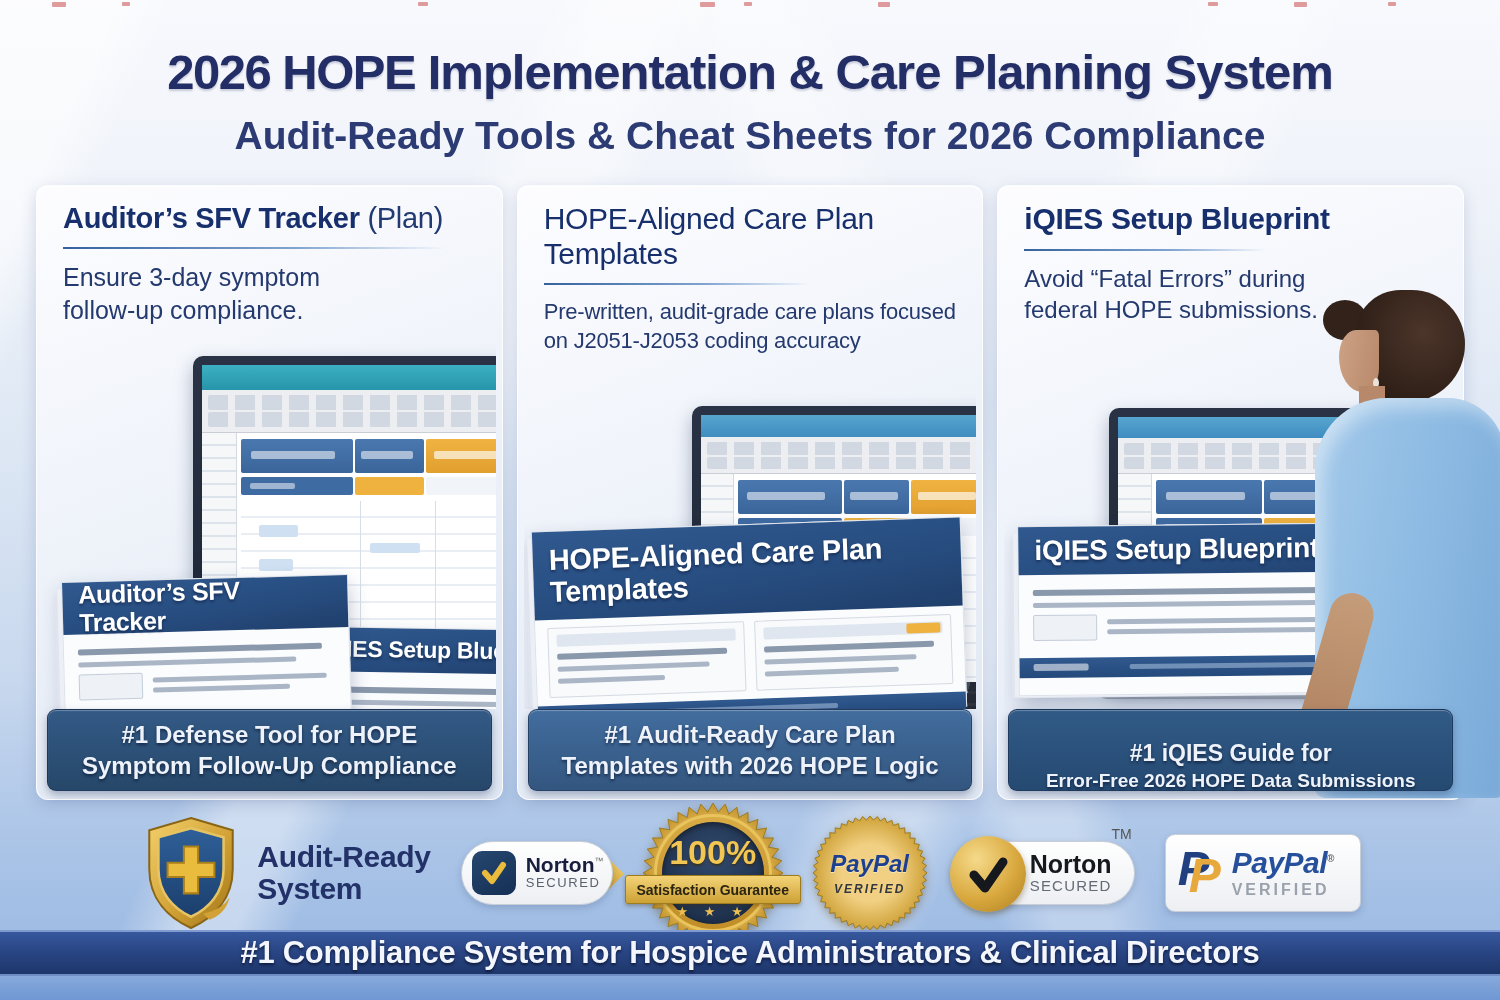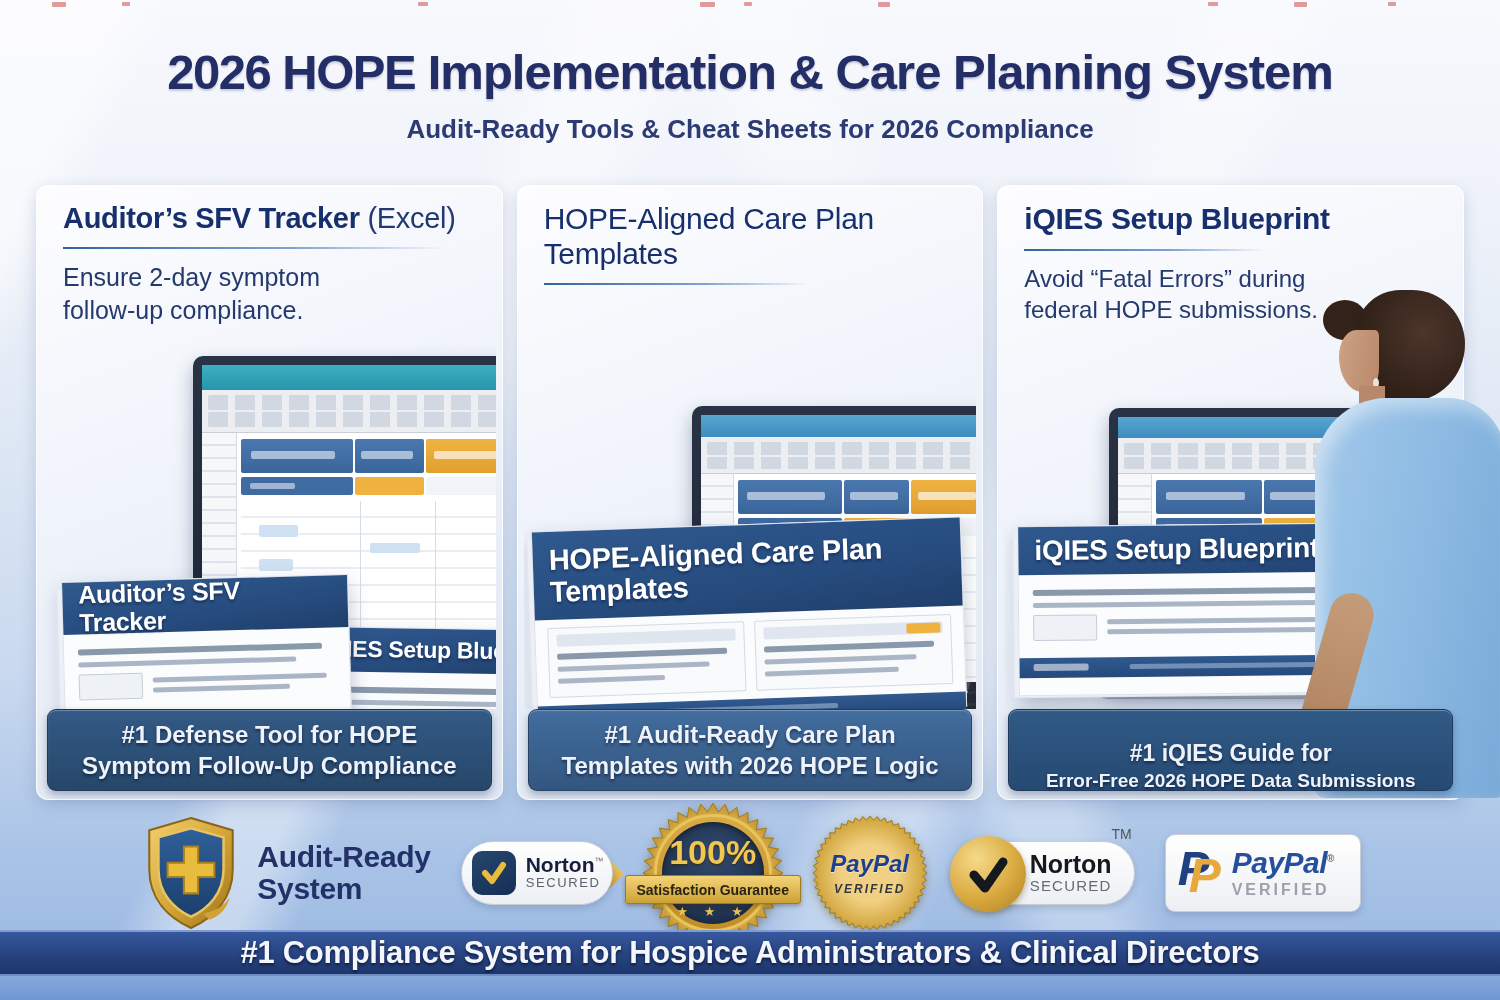--- a/index.html
+++ b/index.html
@@ -18,21 +18,21 @@
   .artifacts{position:absolute;top:0;left:0;right:0;height:10px;z-index:9;}
   .artifacts i{position:absolute;top:2px;border-radius:1px;background:rgba(195,60,60,.5);}
 
   
   .hdr{position:absolute;top:44px;left:0;right:0;text-align:center;z-index:2;}
   .hdr h1{
     margin:0;font-size:49px;letter-spacing:-1px;color:#232d66;
     text-shadow:0 2px 2px rgba(40,50,100,.22);font-weight:700;
   }
   .hdr h1 .strong{font-weight:800;letter-spacing:-1.5px;}
-  .hdr .sub{margin-top:14px;font-size:26px;font-weight:600;color:#2c3b73;}
+  .hdr .sub{margin-top:14px;font-size:39px;font-weight:600;color:#2c3b73;}
 
   
   .cards{position:absolute;top:185px;left:36px;right:36px;height:615px;display:flex;gap:14px;z-index:2;}
   .card{
     position:relative;flex:1;border-radius:12px;border:1px solid rgba(255,255,255,.85);
     background:linear-gradient(160deg,#fdfdff 0%,#eff3fa 45%,#dfe7f3 100%);
     box-shadow:0 5px 16px rgba(60,80,140,.20), inset 0 1px 0 rgba(255,255,255,.9);
   }
   .card-head{padding:16px 22px 0 26px;position:relative;z-index:2;}
   .c-title{margin:0;font-size:29px;font-weight:800;color:#17306d;letter-spacing:-.3px;line-height:1.15;}
@@ -211,23 +211,23 @@
 
 <header class="hdr">
   <h1><span class="strong">2026 HOPE</span><span> Implementation &amp; Care Planning System</span></h1>
   <div class="sub">Audit-Ready Tools &amp; Cheat Sheets for 2026 Compliance</div>
 </header>
 
 <div class="cards">
 
   <section class="card card1">
     <div class="card-head">
-      <h2 class="c-title"><span>Auditor’s SFV Tracker</span><span class="suffix"> (Excel)</span></h2>
+      <h2 class="c-title"><span>Auditor’s SFV Tracker</span><span class="suffix"> (Plan)</span></h2>
       <div class="c-div"></div>
-      <p class="c-desc">Ensure 2-day symptom follow-up compliance.</p>
+      <p class="c-desc">Ensure 3-day symptom follow-up compliance.</p>
     </div>
     <div class="mockup">
       <div class="laptop">
         <div class="lt">
           <div class="sheet teal">
             <div class="sh-top"></div>
             <div class="sh-ribbon">
                 <i></i>
                 <i></i>
               </div>
@@ -292,20 +292,21 @@
     <div class="banner">
       <div class="b-l1">#1 Defense Tool for HOPE</div>
       <div class="b-l2">Symptom Follow-Up Compliance</div>
     </div>
   </section>
 
   <section class="card card2">
     <div class="card-head">
       <h2 class="c-title">HOPE-Aligned Care Plan Templates</h2>
       <div class="c-div"></div>
+      <p class="c-desc">Pre-written, audit-grade care plans focused on J2051-J2053 coding accuracy</p>
     </div>
     <div class="mockup">
       <div class="laptop">
         <div class="lt">
           <div class="sheet">
             <div class="sh-top"></div>
             <div class="sh-ribbon">
                 <i></i>
                 <i></i>
               </div>

